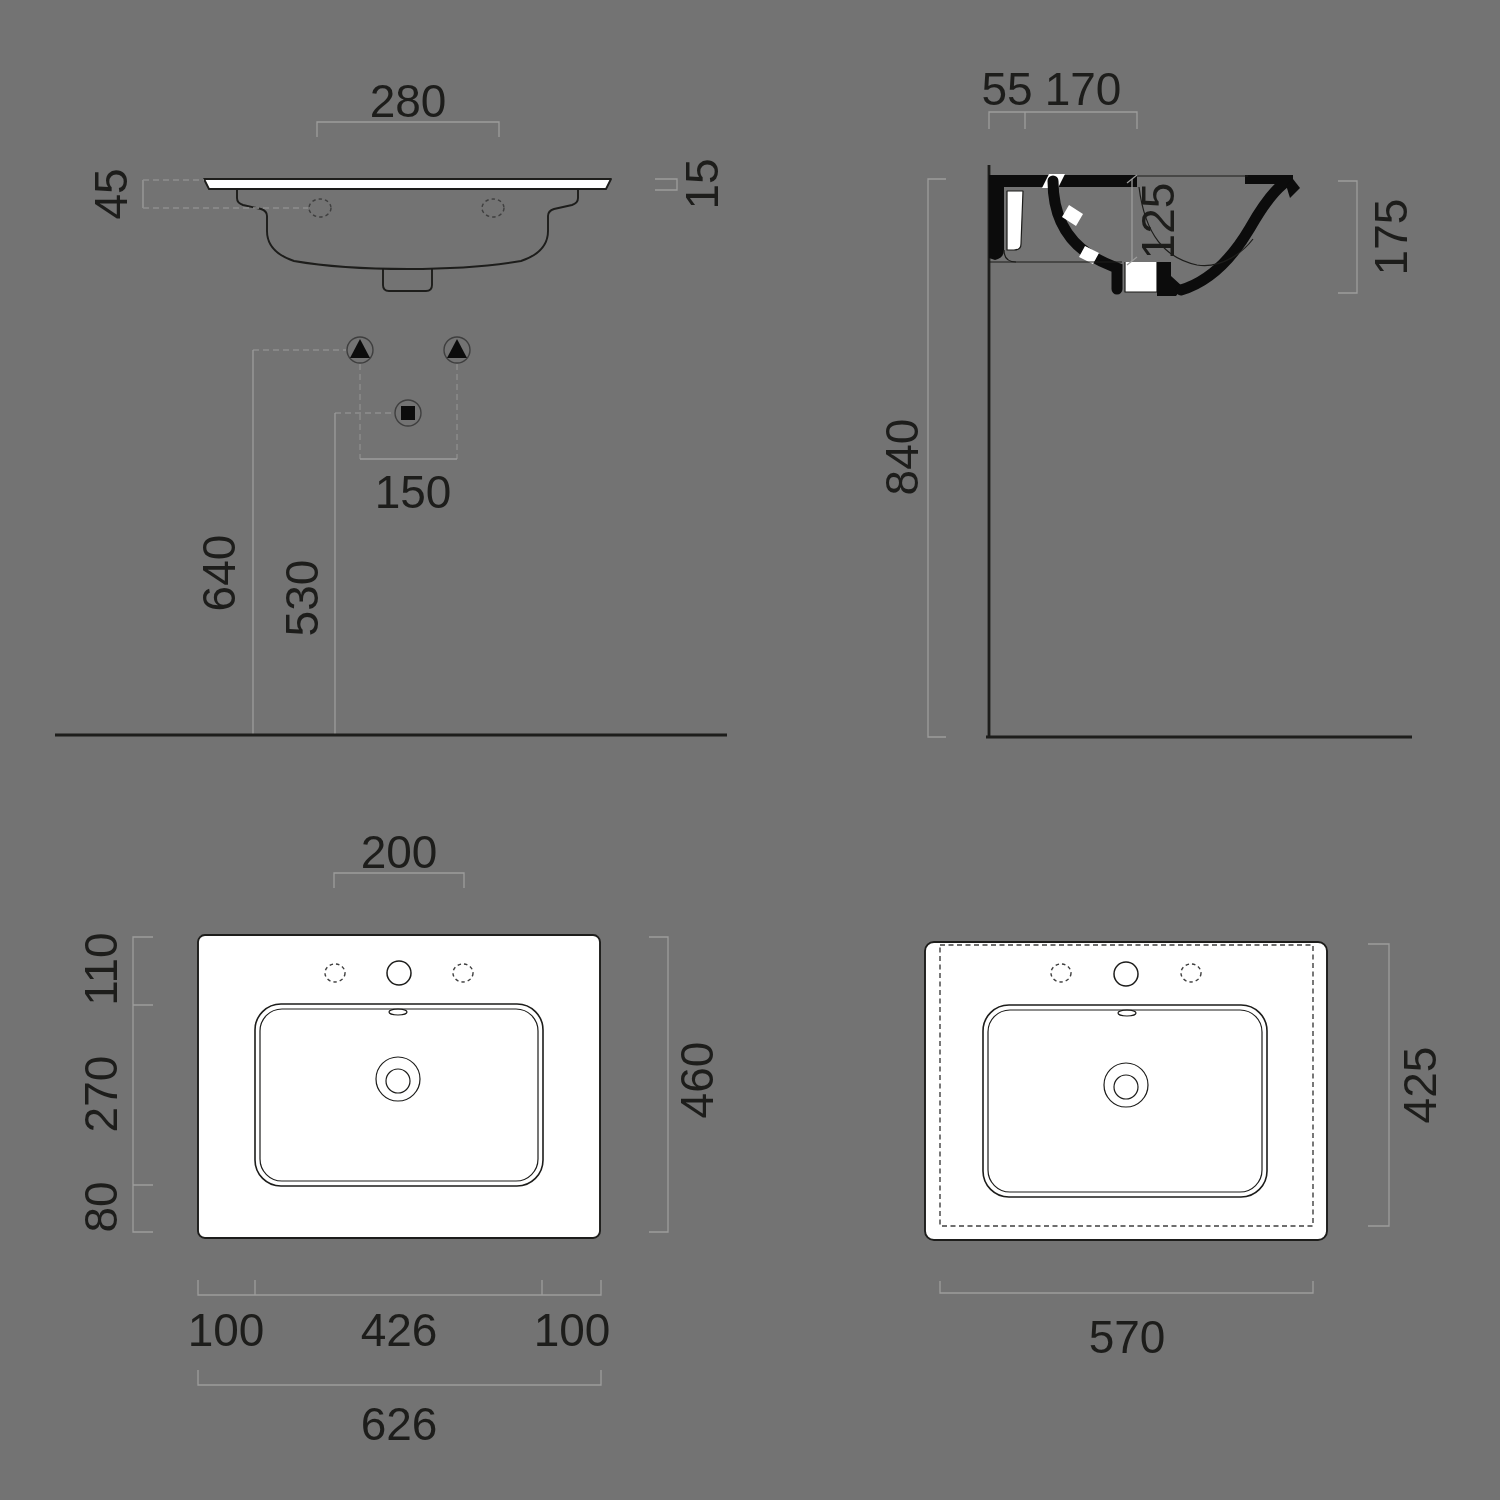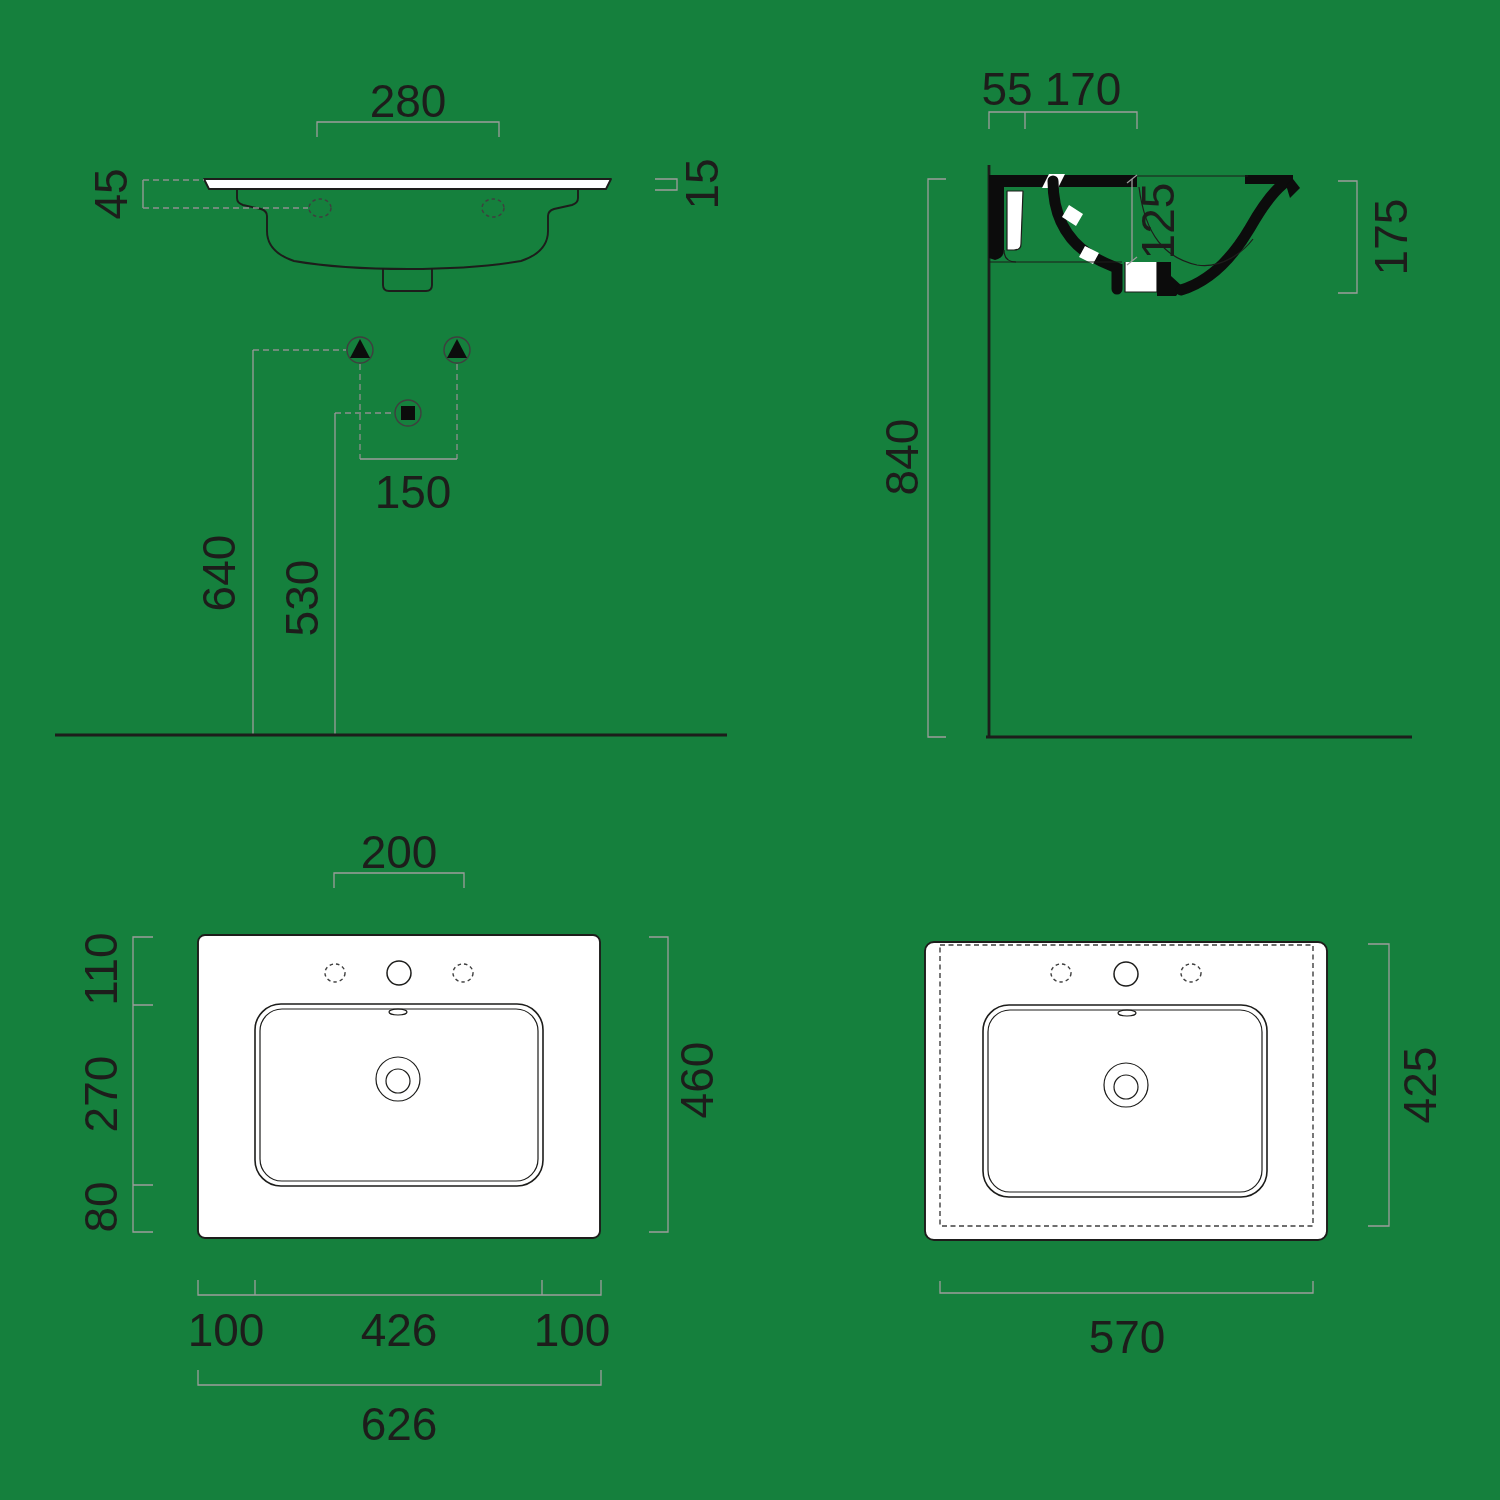--- a/index.html
+++ b/index.html
@@ -1,16 +1,16 @@
 <!DOCTYPE html>
 <html><head>
 <meta charset="utf-8">
 <style>
   html,body{margin:0;padding:0;background:#ffffff;}
-  #stage{position:relative;width:1500px;height:1500px;background:#15803d;overflow:hidden;}
+  #stage{position:relative;width:1500px;height:1500px;background:#737373;overflow:hidden;}
   svg{display:block;}
   text{font-family:"Liberation Sans",sans-serif;font-size:46px;fill:#1d1d1b;}
   .outline{fill:none;stroke:#1d1d1b;stroke-width:1.9;stroke-linejoin:round;stroke-linecap:round;}
   .outwhite{fill:#ffffff;stroke:#1d1d1b;stroke-width:1.9;stroke-linejoin:round;}
   .thin{fill:none;stroke:#1d1d1b;stroke-width:1.2;stroke-linejoin:round;}
   .dim{fill:none;stroke:#9d9d9c;stroke-width:1.3;}
   .dimdash{fill:none;stroke:#8f8f8e;stroke-width:1.3;stroke-dasharray:6 4;}
   .holedash{fill:none;stroke:#3f3f3f;stroke-width:1.4;stroke-dasharray:3.5 3;}
   .heavy{fill:none;stroke:#1d1d1b;stroke-width:2.8;}
   .blk{fill:#0c0c0c;stroke:none;}

